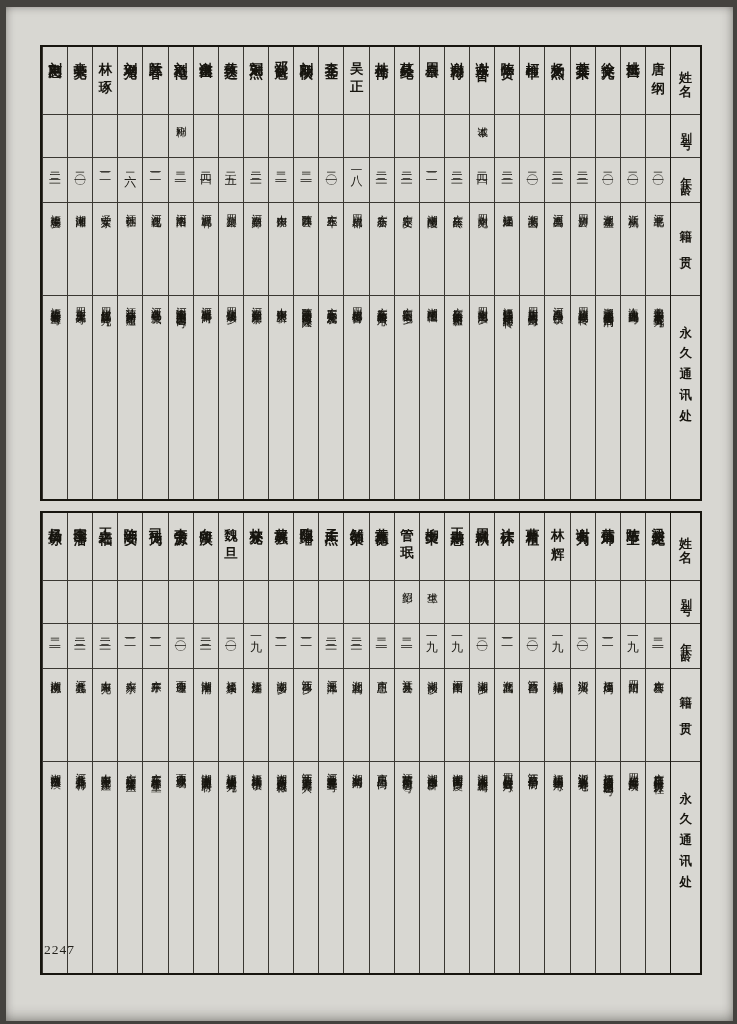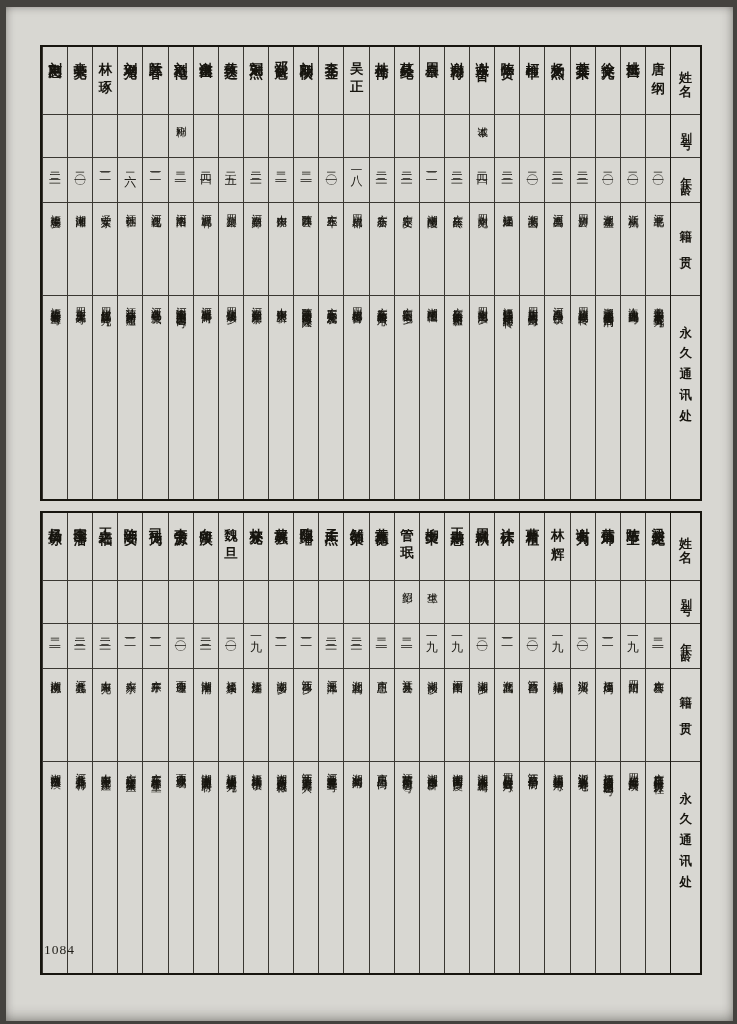--- a/index.html
+++ b/index.html
@@ -957,14 +957,14 @@
           <span class="vtext">二二</span>
         </div>
         <div class="cell native">
           <span class="vtext">湖南桃源</span>
         </div>
         <div class="cell address">
           <span class="vtext">湖南常德双溪口</span>
         </div>
       </div>
     </div>
-  <div class="page-number">1084</div>
+  <div class="page-number">2247</div>
 </div>
 
 </body></html>

